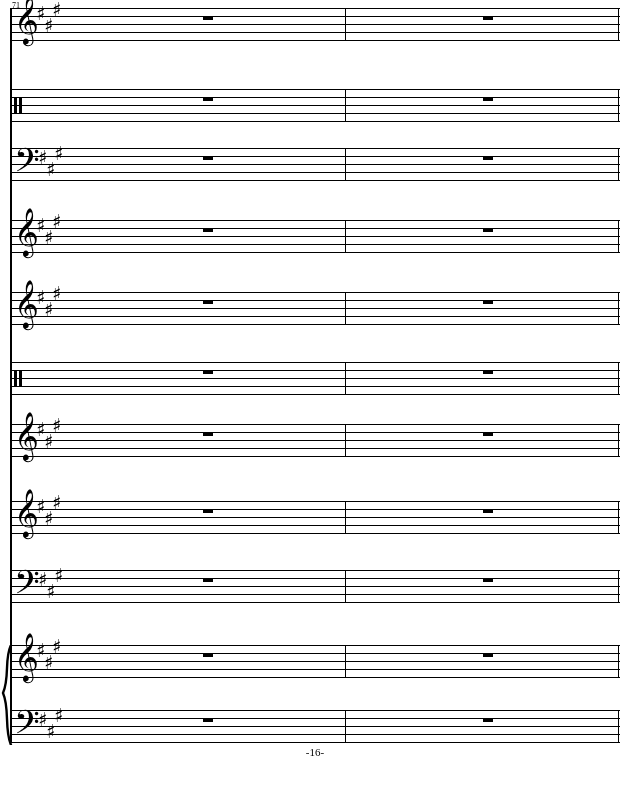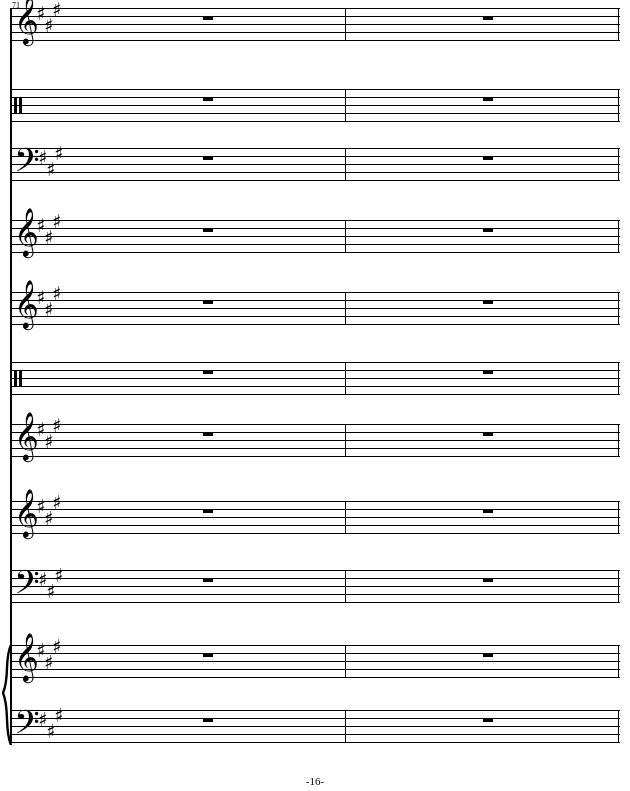--- a/index.html
+++ b/index.html
@@ -349,15 +349,15 @@
       <span class="sharp" style="left:0px;  top:0px;">♯</span>
       <span class="sharp" style="left:8px;  top:12px;">♯</span>
       <span class="sharp" style="left:16px; top:-4px;">♯</span>
     </div>
     <div class="barline end" style="left:335px;"></div>
     <div class="barline end" style="left:608px;"></div>
     <div class="mrest" style="left:193px; top:8px;"></div>
     <div class="mrest" style="left:473px; top:8px;"></div>
   </div>
 
-  <div class="page-number" style="left:0; top:775px;">-16-</div>
+  <div class="page-number" style="left:0; top:746px;">-16-</div>
 
 </div>
 
 </body></html>

